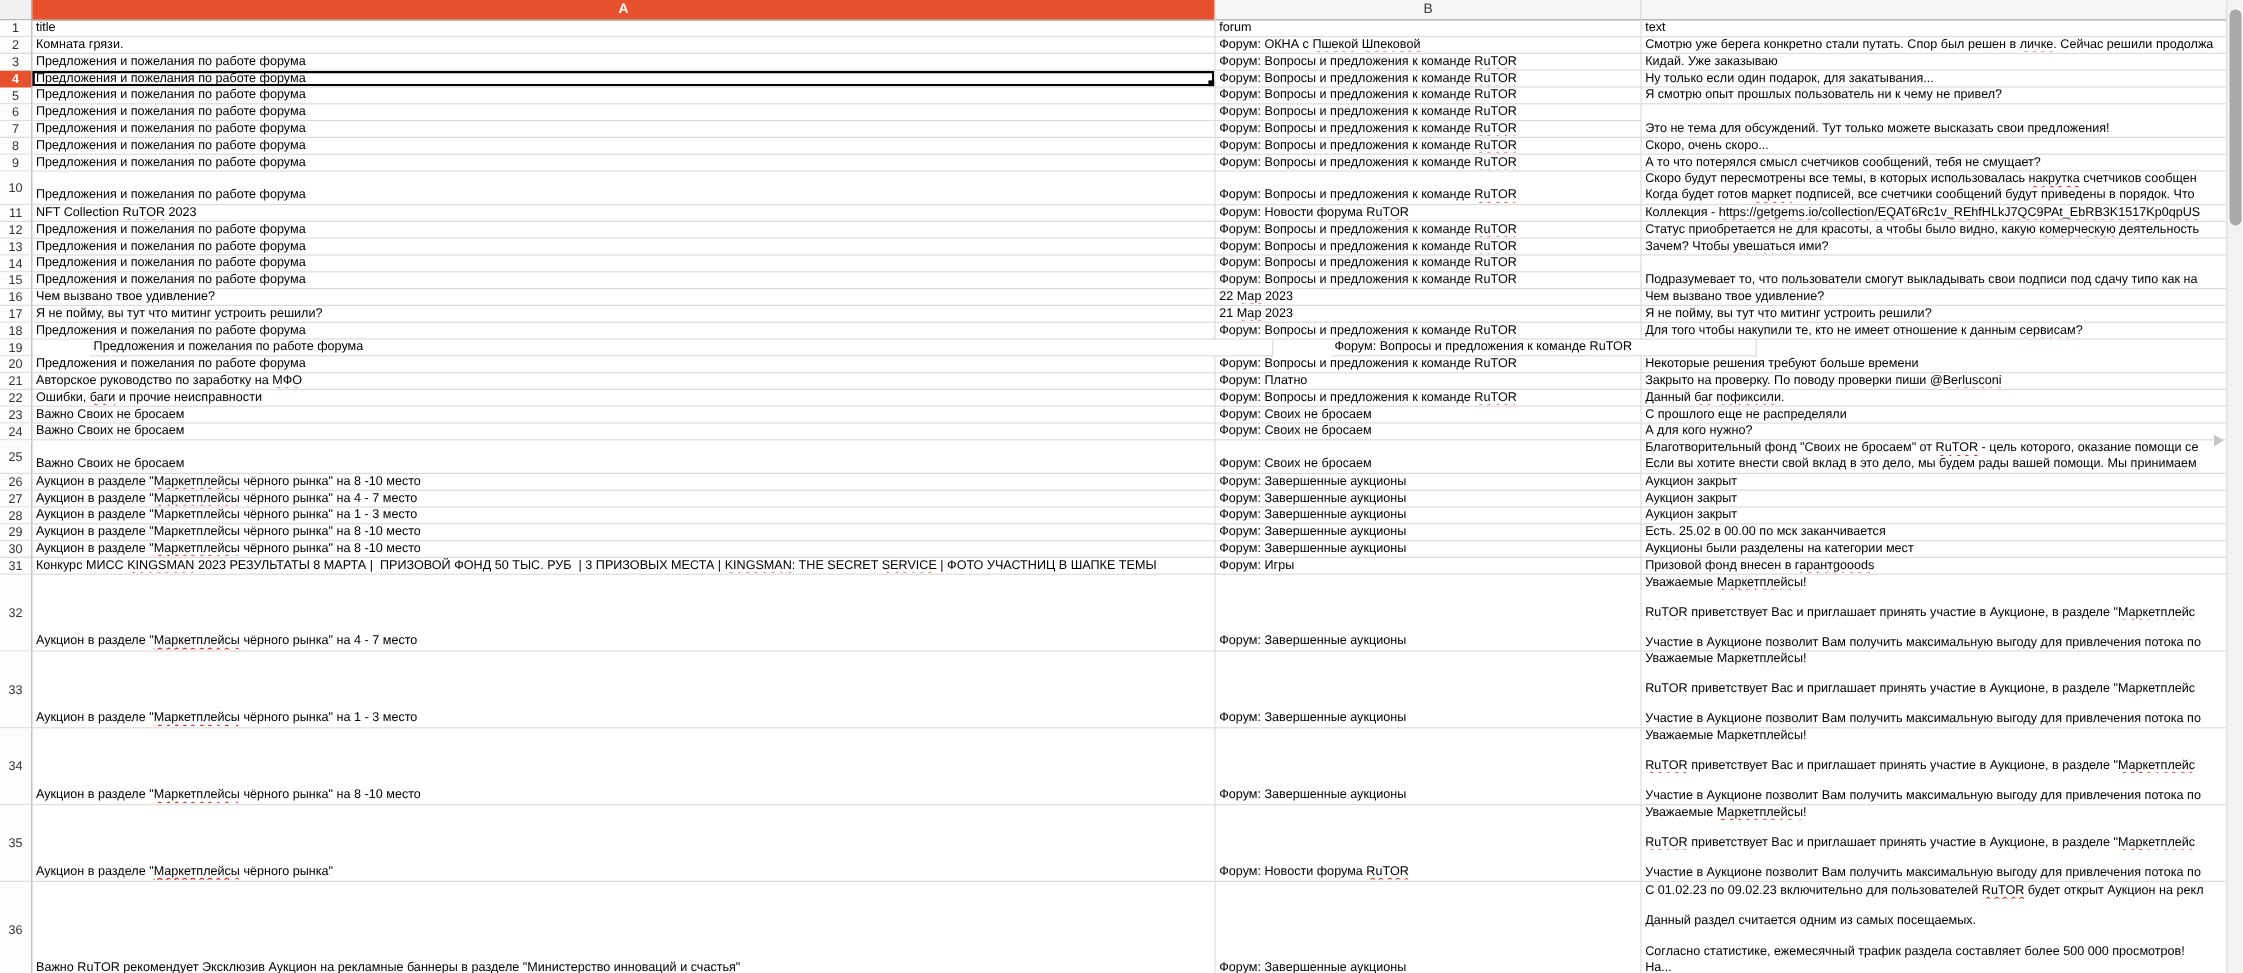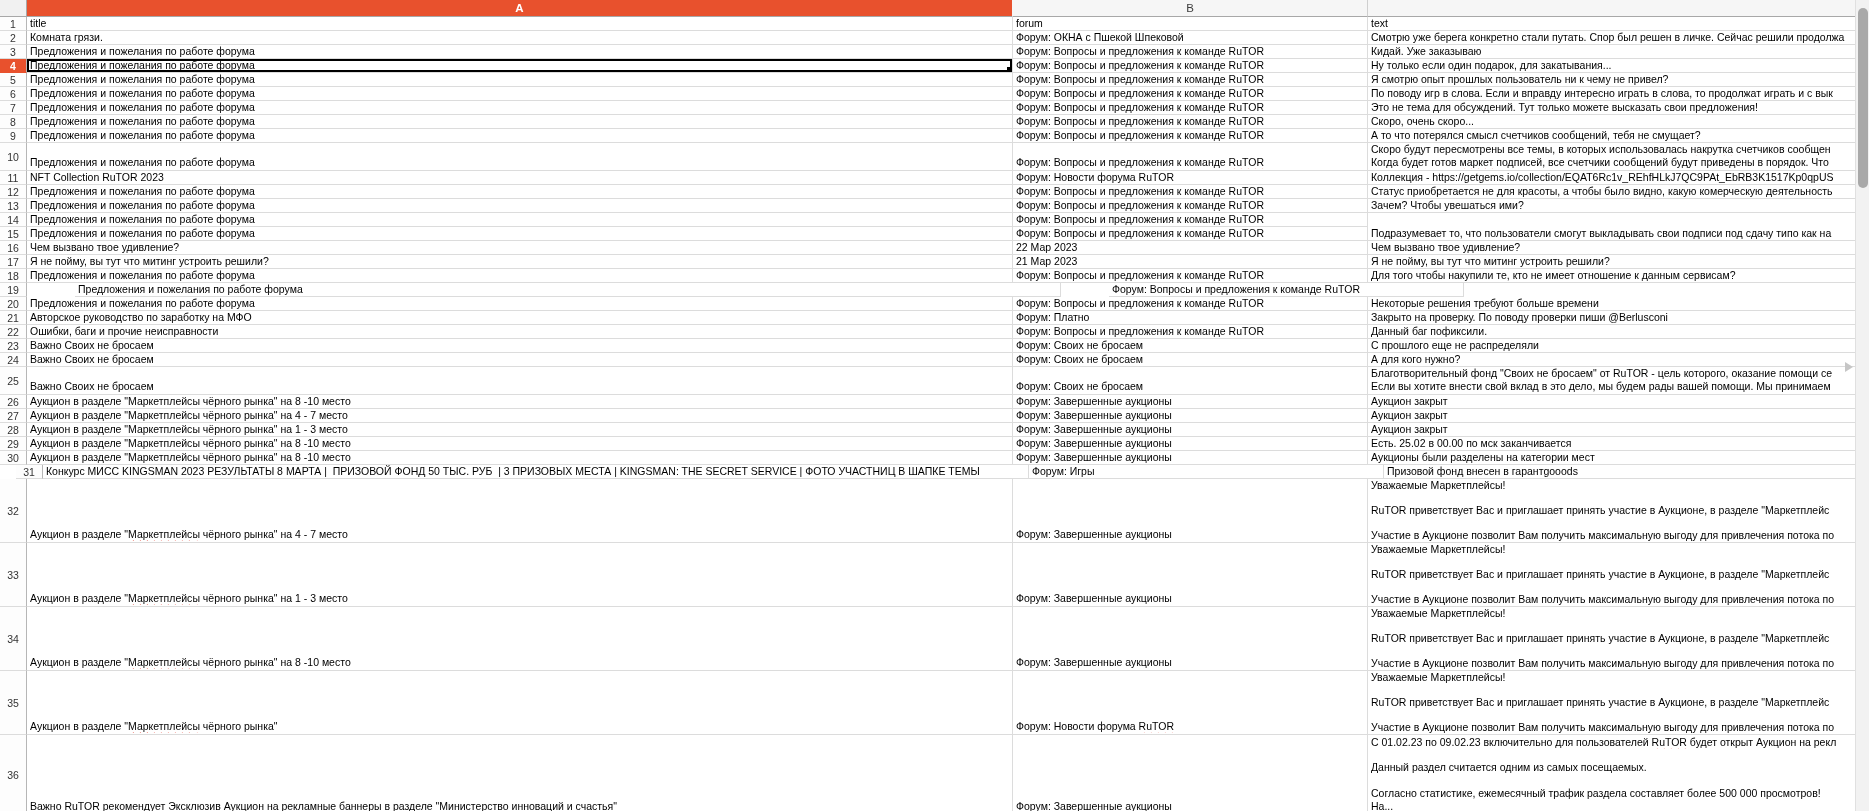--- a/index.html
+++ b/index.html
@@ -122,23 +122,20 @@
         </div>
       </div>
       <div class="row" style="height: 14px;">
         <div class="rowhead">6</div>
         <div class="cell ca">
           <div class="ln">Предложения и пожелания по работе форума</div>
         </div>
         <div class="cell cb">
           <div class="ln">Форум: Вопросы и предложения к команде <span class="sq">RuTOR</span></div>
         </div>
-        <div class="cell cc">
-          <div class="ln">По поводу игр в слова. Если и вправду интересно играть в слова, то продолжат играть и с вык</div>
-        </div>
       </div>
       <div class="row" style="height: 14px;">
         <div class="rowhead">7</div>
         <div class="cell ca">
           <div class="ln">Предложения и пожелания по работе форума</div>
         </div>
         <div class="cell cb">
           <div class="ln">Форум: Вопросы и предложения к команде <span class="sq">RuTOR</span></div>
         </div>
         <div class="cell cc">
@@ -410,21 +407,21 @@
         <div class="cell ca">
           <div class="ln">Аукцион в разделе "<span class="sq"><span class="sq"><span class="sq">Мар</span>кетплейс</span>ы</span> чёрного рынка" на 8 -10 место</div>
         </div>
         <div class="cell cb">
           <div class="ln">Форум: Завершенные аукционы</div>
         </div>
         <div class="cell cc">
           <div class="ln">Аукционы были разделены на категории мест</div>
         </div>
       </div>
-      <div class="row" style="height: 14px; padding-left: 16px;">
+      <div class="row" style="height: 14px;">
         <div class="rowhead">31</div>
         <div class="cell ca">
           <div class="ln">Конкурс МИСС <span class="sq">KINGSMAN</span> 2023 РЕЗУЛЬТАТЫ 8 МАРТА |  ПРИЗОВОЙ ФОНД 50 ТЫС. РУБ  | 3 ПРИЗОВЫХ МЕСТА | <span class="sq">KINGSMAN</span>: THE SECRET <span class="sq">SERVICE</span> | ФОТО УЧАСТНИЦ В ШАПКЕ ТЕМЫ</div>
         </div>
         <div class="cell cb">
           <div class="ln">Форум: Игры</div>
         </div>
         <div class="cell cc">
           <div class="ln">Призовой фонд внесен в <span class="sq">гарантgooods</span></div>
         </div>

